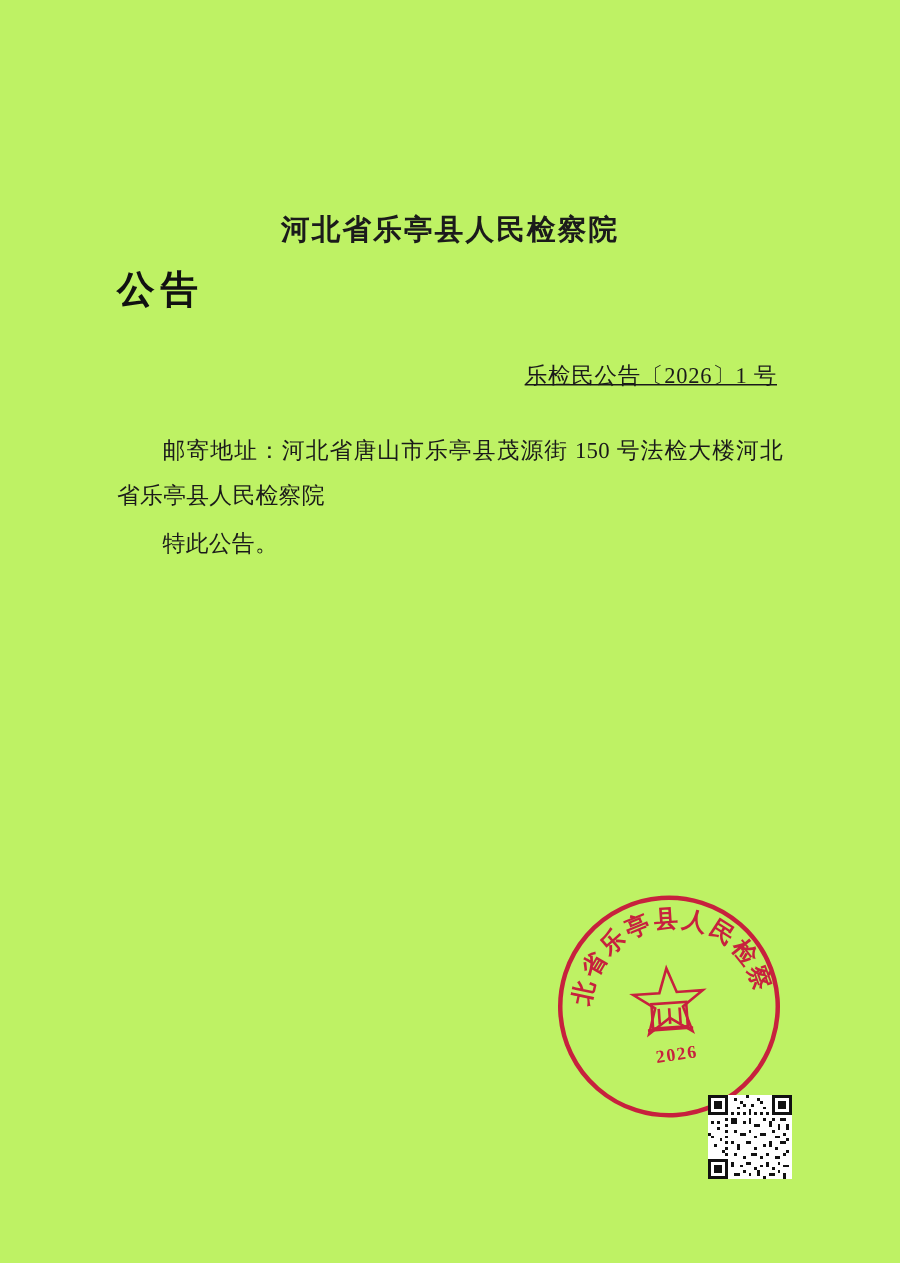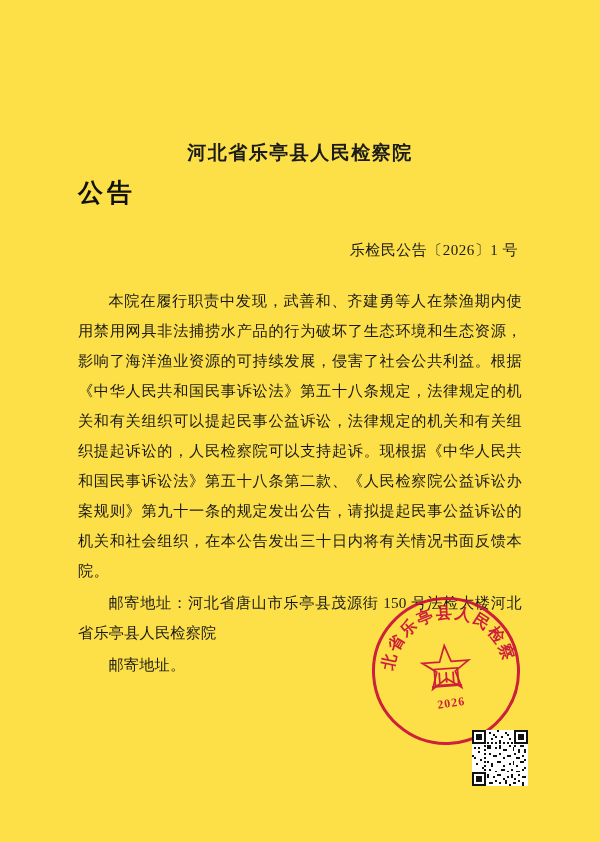--- a/index.html
+++ b/index.html
@@ -11,21 +11,21 @@
     width: 600px;
     height: 842px;
     position: relative;
     font-family: "Liberation Serif", "DejaVu Serif", serif;
     color: #1a1a1a;
     overflow: hidden;
   }
   .page {
     position: absolute;
     inset: 0;
-    background: #fde047;
+    background: #bef264;
   }
   .doc {
     position: absolute;
     left: 78px;
     top: 0;
     width: 444px;
   }
   .org-title {
     text-align: center;
     margin-top: 140px;
@@ -42,20 +42,21 @@
     font-weight: bold;
     letter-spacing: 4px;
     color: #111;
   }
   .doc-number {
     text-align: right;
     margin-top: 32px;
     font-size: 15px;
     letter-spacing: 0.5px;
     padding-right: 4px;
+    text-decoration: underline;
   }
   .body-text {
     margin-top: 26px;
     font-size: 15.2px;
     line-height: 30px;
     text-align: justify;
     text-justify: inter-ideograph;
     letter-spacing: 0.2px;
   }
   .para {
@@ -136,23 +137,22 @@
 
   <div class="doc">
 
     <div class="org-title">河北省乐亭县人民检察院</div>
 
     <div class="doc-type">公告</div>
 
     <div class="doc-number">乐检民公告〔2026〕1 号</div>
 
     <div class="body-text">
-      <p class="para">本院在履行职责中发现，武善和、齐建勇等人在禁渔期内使用禁用网具非法捕捞水产品的行为破坏了生态环境和生态资源，影响了海洋渔业资源的可持续发展，侵害了社会公共利益。根据《中华人民共和国民事诉讼法》第五十八条规定，法律规定的机关和有关组织可以提起民事公益诉讼，法律规定的机关和有关组织提起诉讼的，人民检察院可以支持起诉。现根据《中华人民共和国民事诉讼法》第五十八条第二款、《人民检察院公益诉讼办案规则》第九十一条的规定发出公告，请拟提起民事公益诉讼的机关和社会组织，在本公告发出三十日内将有关情况书面反馈本院。</p>
       <p class="para">邮寄地址：河北省唐山市乐亭县茂源街 150 号法检大楼河北省乐亭县人民检察院</p>
-      <p class="para">邮寄地址。</p>
+      <p class="para">特此公告。</p>
     </div>
 
   </div>
 
   <div class="stamp-wrap">
     <div class="stamp">
       <div class="stamp-inner">
         <svg class="stamp-arc-text" viewBox="0 0 148 148">
           <defs>
             <path id="arcpath" d="M 18,74 A 56,56 0 1 1 130,74" fill="none"></path>

